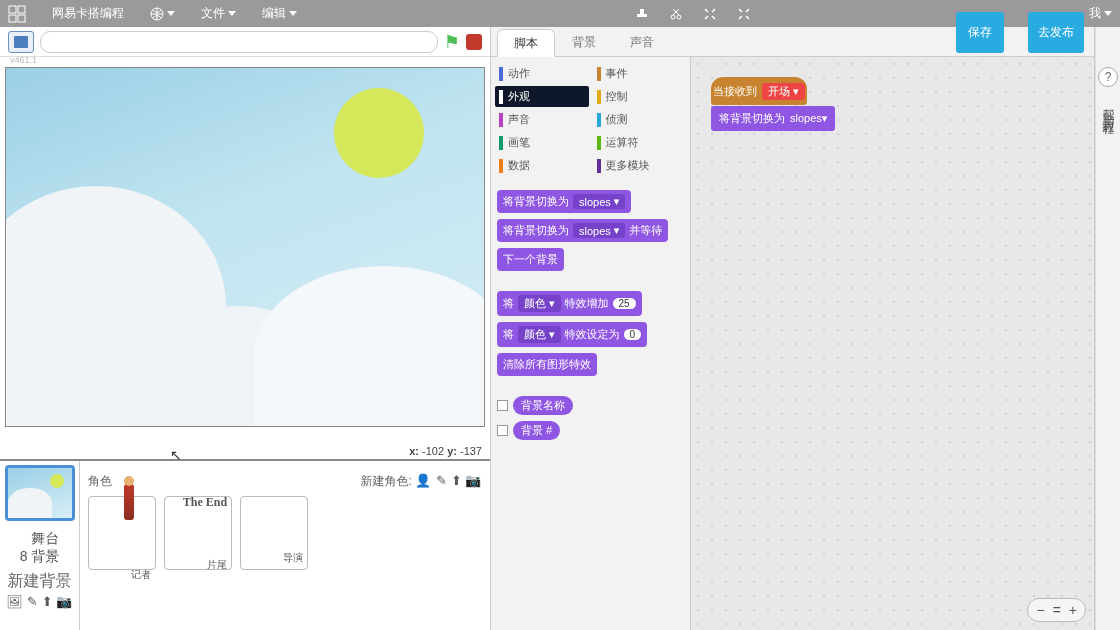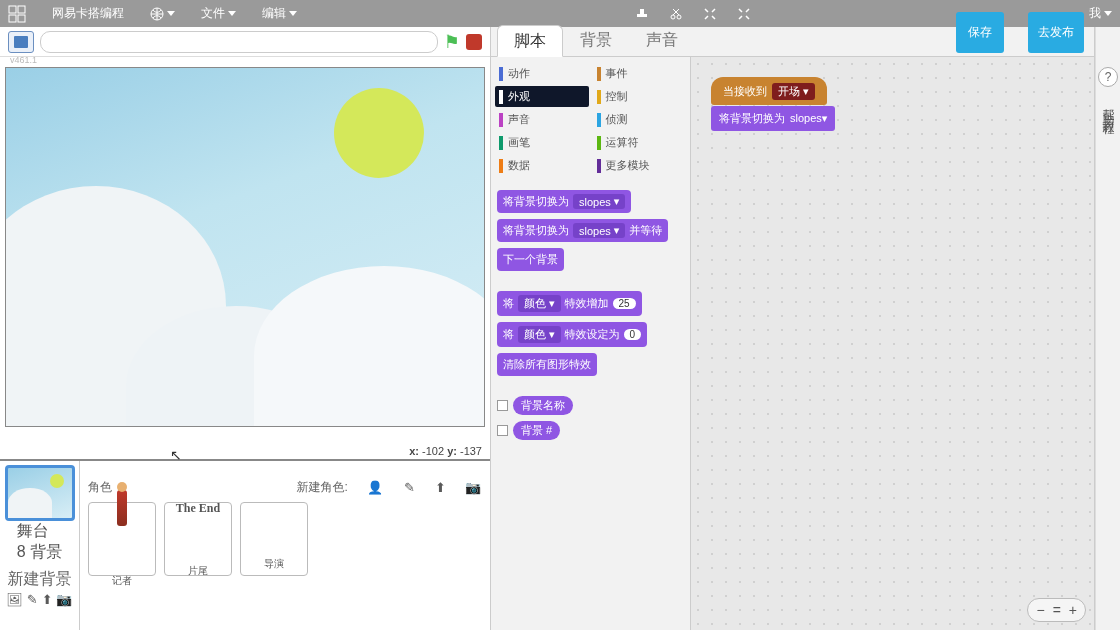--- a/index.html
+++ b/index.html
@@ -33,39 +33,39 @@
 .hill3 { position:absolute; bottom:-20px; right:-30px; width:260px; height:180px; background:#f5f8fa; border-radius:50% 50% 0 0; }
 .cursor { position:absolute; left:170px; top:380px; font-size:14px; color:#333; }
 .coords { position:absolute; bottom:2px; right:8px; font-size:11px; color:#444; }
 .coords span.lbl{font-weight:bold;}
 
 .sprites { flex:1; border-top:2px solid #888; display:flex; }
 .stage-thumb-col { width:80px; border-right:1px solid #ccc; padding:4px; display:flex; flex-direction:column; align-items:center; }
 .stage-thumb { width:70px; height:56px; border:3px solid #4a90d9; border-radius:4px; background:linear-gradient(160deg,#9acfe6,#d8eef6); position:relative; }
 .stage-thumb::after{content:"";position:absolute;top:6px;right:8px;width:14px;height:14px;background:#d4e85a;border-radius:50%;}
 .stage-thumb::before{content:"";position:absolute;bottom:0;left:0;width:70%;height:60%;background:#f0f4f6;border-radius:50% 50% 0 0;}
-.stage-thumb-lbl { font-size:16px; text-align:left; color:#555; line-height:1.3; margin-top:0;}
+.stage-thumb-lbl { font-size:14px; text-align:right; color:#555; line-height:1.3; margin-top:8px;}
 .nb-lbl { font-size:16px; color:#666; margin-top:6px;}
 .nb-icons { display:flex; gap:4px; margin-top:2px; }
 .mini-icon { font-size:13px; color:#5a5a5a; cursor:pointer; }
 
-.sprites-main { flex:1; padding:15px 8px; }
+.sprites-main { flex:1; padding:9px 8px; }
 .sprites-hdr { display:flex; justify-content:space-between; align-items:center; font-size:12px; color:#666; height:22px; }
-.sprites-hdr-right { display:flex; align-items:center; gap:20px; }
+.sprites-hdr-right { display:flex; align-items:flex-start; gap:4px; }
 .sprite-list { display:flex; gap:8px; margin-top:4px; }
-.sprite { width:68px; height:74px; border:1px solid #bbb; border-radius:4px; display:flex; flex-direction:column; align-items:center; justify-content:center; font-size:10px; color:#555; padding:4px;gap:48px; }
+.sprite { width:68px; height:74px; border:1px solid #bbb; border-radius:4px; display:flex; flex-direction:column; align-items:flex-end; justify-content:center; font-size:10px; color:#555; padding:4px;gap:48px; }
 .sprite-img { width:44px; height:44px; display:flex; align-items:center; justify-content:center; font-size:10px; }
 .penguin-big svg, .penguin-small svg { width:40px; height:40px; }
 .reporter { width:10px; height:36px; background:linear-gradient(#c0392b,#8b2e1f); border-radius:3px; position:relative;}
 .reporter::before{content:"";position:absolute;top:-8px;left:0;width:10px;height:10px;background:#e8b070;border-radius:50%;}
 .theend { font-family:serif; font-weight:bold; font-size:12px; white-space:nowrap; }
 
 .mid-hdr { height:30px; display:flex; align-items:flex-end; justify-content:space-between; padding:0 10px 0 6px; background:#f2f2f2; border-bottom:1px solid #ccc; }
 .tabs { display:flex; gap:0; }
-.tab { padding:5px 16px 4px; font-size:16px; color:#777; cursor:pointer; border:1px solid transparent; }
+.tab { padding:5px 16px 4px; font-size:12px; color:#777; cursor:pointer; border:1px solid transparent; }
 .tab.active { background:#fff; color:#333; border:1px solid #ccc; border-bottom:1px solid #fff; border-radius:6px 6px 0 0; position:relative; top:1px;}
 .btn-save { background:#29abe2; color:#fff; border:none; padding:4px 12px; border-radius:3px; font-size:12px; cursor:pointer; margin-bottom:3px;}
 .btn-pub { background:#29abe2; color:#fff; border:none; padding:12px 10px; border-radius:3px; font-size:12px; cursor:pointer; margin-bottom:3px;}
 .hdr-btns { display:flex; gap:24px; }
 
 .mid-body { flex:1; display:flex; position:relative; }
 .palette { width:200px; background:#f2f2f2; border-right:1px solid #ccc; padding:6px 4px; }
 .cat-grid { display:grid; grid-template-columns:1fr 1fr; gap:2px 4px; margin-bottom:10px; }
 .cat { display:flex; align-items:center; font-size:11px; padding:3px 4px; gap:5px; cursor:pointer; color:#555; }
 .cat-bar { width:4px; height:14px; }
@@ -77,22 +77,22 @@
 .blocks-col { display:flex; flex-direction:column; gap:6px; padding:4px 2px; }
 .blk { display:inline-flex; align-items:center; background:#8f56e3; color:#fff; font-size:11px; padding:4px 6px; border-radius:4px; gap:4px; width:fit-content; }
 .blk .dd { background:#7642c9; padding:1px 6px; border-radius:3px; display:inline-flex; align-items:center; gap:3px; }
 .blk .num { background:#fff; color:#333; padding:0 6px; border-radius:8px; font-size:10px; }
 .blk-rep { border-radius:10px; padding:2px 8px; }
 .chk { width:11px; height:11px; border:1px solid #999; background:#fff; display:inline-block; vertical-align:middle;}
 .rep-row{display:flex;align-items:center;gap:5px;}
 
 .canvas { flex:1; background:#e8e8e8; background-image:radial-gradient(#d0d0d0 1px,transparent 1px); background-size:14px 14px; position:relative; }
 .script { position:absolute; top:20px; left:20px; }
-.hat { background:#c88330; color:#fff; font-size:11px; padding:6px 12px 5px; border-radius:12px 12px 3px 3px; display:flex; align-items:center; gap:5px; width:fit-content; }
-.hat .dd2{ background:#7f1d1d; padding:1px 6px; border-radius:3px; display:flex; align-items:center; gap:3px;}
+.hat { background:#c88330; color:#fff; font-size:11px; padding:6px 2px 5px; border-radius:12px 12px 3px 3px; display:flex; align-items:center; gap:5px; width:fit-content; }
+.hat .dd2{ background:#ef4444; padding:1px 6px; border-radius:3px; display:flex; align-items:center; gap:3px;}
 .stack { background:#8f56e3; color:#fff; font-size:11px; padding:5px 8px; border-radius:3px; display:flex; align-items:center; gap:5px; width:fit-content; margin-top:1px;}
 
 .zoom-ctrl { position:absolute; bottom:8px; right:8px; background:#f5f5f5; border:1px solid #bbb; border-radius:12px; padding:3px 8px; display:flex; gap:8px; font-size:14px; color:#555;}
 .zoom-ctrl span{cursor:pointer;}
 
 .help-q { width:20px; height:20px; border:1px solid #aaa; border-radius:50%; display:flex; align-items:center;justify-content:center; font-size:12px; color:#666; margin-bottom:10px; background:#fff;}
 </style>
 </head>
 <body>
 

